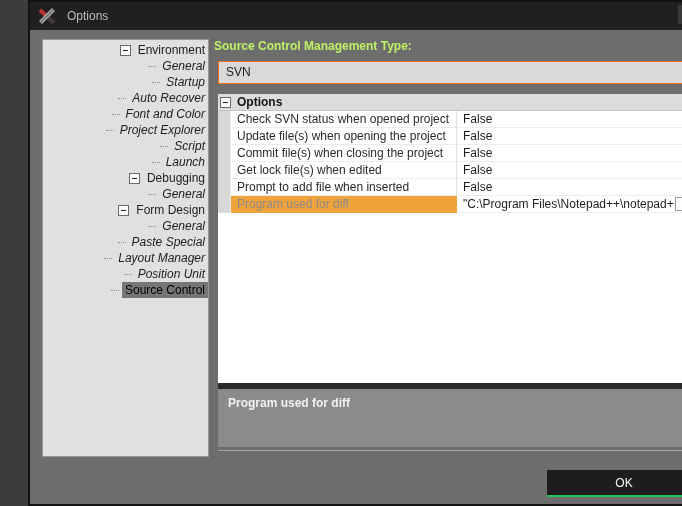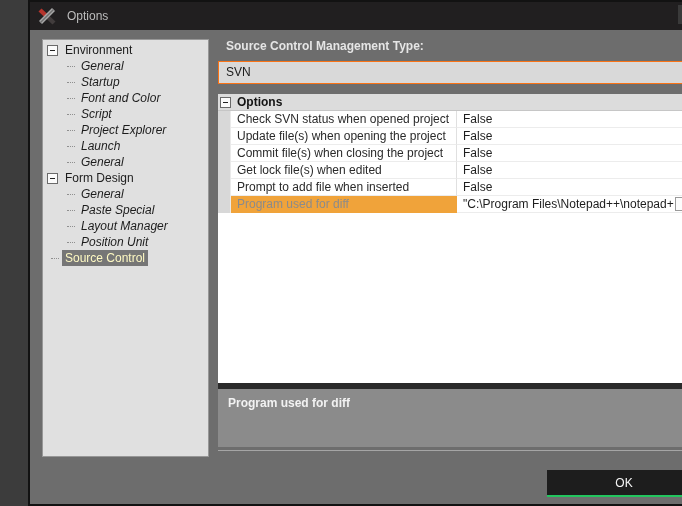--- a/index.html
+++ b/index.html
@@ -12,34 +12,34 @@
   .app-icon { margin-left:8px; width:18px; height:18px; flex:0 0 auto; }
   .title { margin-left:11px; color:#bcbcbc; font-size:12px; }
   .close-btn { position:absolute; right:7px; top:3px; width:23px; height:19px; background:#3a3a3a;
                color:#c4342f; font-weight:bold; font-size:12px; display:flex; align-items:center;
                justify-content:center; cursor:default; }
 
   
   .tree { position:absolute; left:12px; top:37px; width:167px; height:418px; background:#e0e0e0;
           border:1px solid #979797; box-sizing:border-box; padding-top:2px; font-size:12px;
           color:#1c1c1c; overflow:hidden; }
-  .tree-item { height:16px; display:flex; align-items:center; white-space:nowrap; }
+  .tree-item { height:16px; display:flex; align-items:center; white-space:nowrap;justify-content:flex-end; }
   .tree-item.has-exp.level-0 { padding-left:4px; }
   .tree-item.no-exp.level-0 { padding-left:8px; }
   .tree-item.level-1 { padding-left:24px;font-style:italic; }
   .tree-item.level-1::before, .tree-item.no-exp.level-0::before {
       content:""; width:8px; height:0; border-top:1px dotted #8f8f8f; margin-right:3px; flex:0 0 auto; }
   .expander { width:9px; height:9px; border:1px solid #6a6a6a; background:#fbfbfb; position:relative;
               margin-right:4px; flex:0 0 auto; box-sizing:content-box; }
   .expander::after { content:""; position:absolute; left:2px; top:4px; width:5px; height:1px; background:#222; }
   .tree-item .label { padding:1px 3px; }
-  .tree-item.selected .label { background:#767676; color:#fef9c3; }
-
-  
-  .scm-label { position:absolute; left:196px; top:37px; font-weight:bold; color:#e5e5e5; font-size:12px; }
+  .tree-item.selected .label { background:#767676; color:#000000; }
+
+  
+  .scm-label { position:absolute; left:184px; top:37px; font-weight:bold; color:#bef264; font-size:12px; }
   .combo { position:absolute; left:188px; top:59px; width:519px; height:23px; background:#d9d9d9;
            border:1px solid #f97316; box-sizing:border-box; }
   .combo-text { position:absolute; left:7px; top:0; line-height:21px; font-size:12px; color:#1a1a1a; }
   .combo-btn { position:absolute; right:2px; top:2px; width:20px; height:17px; background:#6a6a6a;
                border:1px solid #cfcfcf; box-sizing:border-box; display:flex; align-items:center;
                justify-content:center; }
   .tri-down { width:0; height:0; border-left:4px solid transparent; border-right:4px solid transparent;
               border-top:5px solid #ececec; }
 
   
@@ -99,30 +99,37 @@
         <span class="expander"></span>
         <span class="label">Environment</span>
       </div>
       <div class="tree-item level-1 no-exp">
         <span class="label">General</span>
       </div>
       <div class="tree-item level-1 no-exp">
         <span class="label">Startup</span>
       </div>
       <div class="tree-item level-1 no-exp">
+        <span class="label">Auto Recover</span>
+      </div>
+      <div class="tree-item level-1 no-exp">
         <span class="label">Font and Color</span>
       </div>
       <div class="tree-item level-1 no-exp">
+        <span class="label">Project Explorer</span>
+      </div>
+      <div class="tree-item level-1 no-exp">
         <span class="label">Script</span>
       </div>
       <div class="tree-item level-1 no-exp">
-        <span class="label">Project Explorer</span>
-      </div>
-      <div class="tree-item level-1 no-exp">
         <span class="label">Launch</span>
+      </div>
+      <div class="tree-item level-0 has-exp">
+        <span class="expander"></span>
+        <span class="label">Debugging</span>
       </div>
       <div class="tree-item level-1 no-exp">
         <span class="label">General</span>
       </div>
       <div class="tree-item level-0 has-exp">
         <span class="expander"></span>
         <span class="label">Form Design</span>
       </div>
       <div class="tree-item level-1 no-exp">
         <span class="label">General</span>

